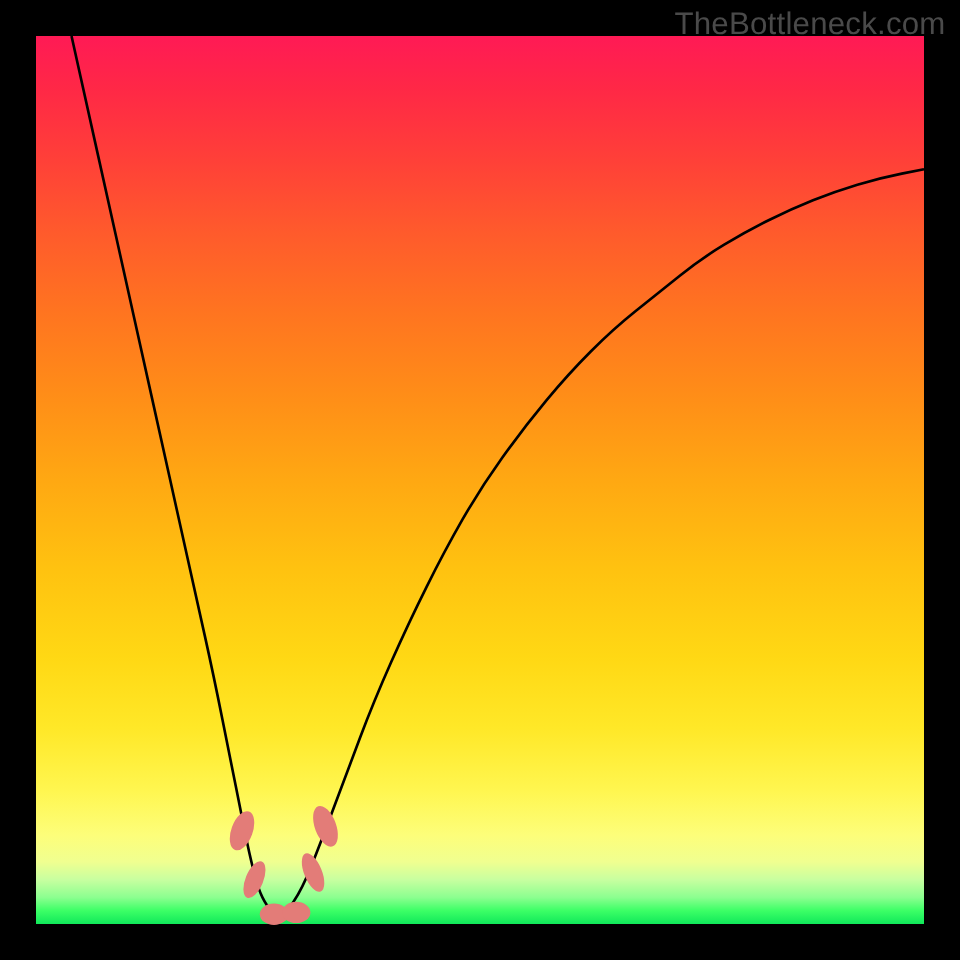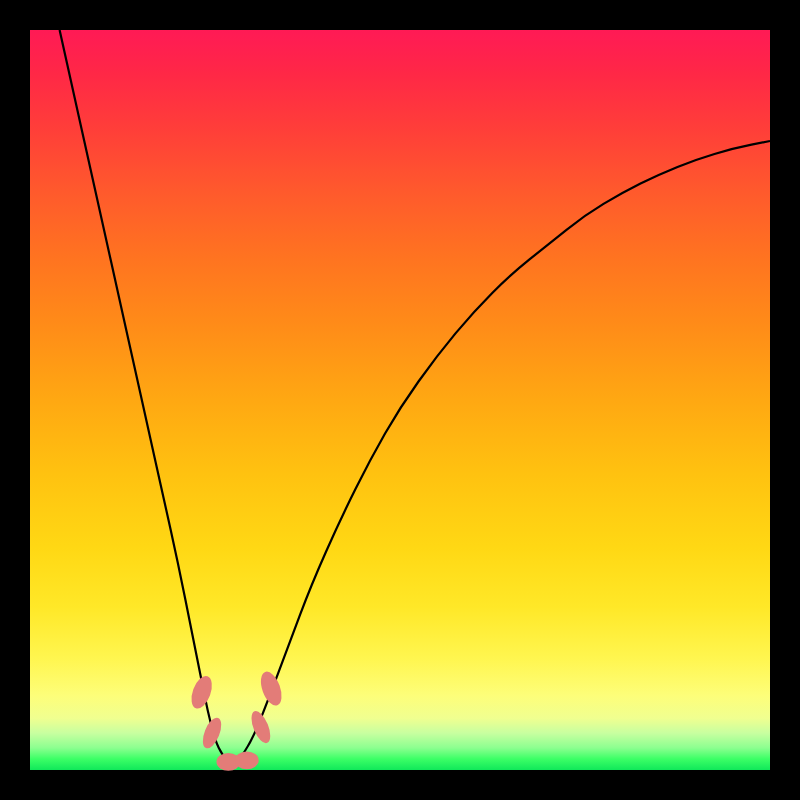--- a/index.html
+++ b/index.html
@@ -85,13 +85,14 @@
     <g id="blob-layer">
         <ellipse cx="171.68" cy="662.30" rx="8.88" ry="17.02" class="blob" transform="rotate(20 171.68 662.30)"></ellipse>
         <ellipse cx="182.04" cy="703.00" rx="7.40" ry="16.28" class="blob" transform="rotate(22 182.04 703.00)"></ellipse>
         <ellipse cx="198.32" cy="731.86" rx="11.84" ry="8.88" class="blob"></ellipse>
         <ellipse cx="216.82" cy="730.38" rx="11.84" ry="8.88" class="blob"></ellipse>
         <ellipse cx="230.88" cy="697.08" rx="7.40" ry="17.02" class="blob" transform="rotate(-22 230.88 697.08)"></ellipse>
         <ellipse cx="241.24" cy="658.60" rx="8.88" ry="17.76" class="blob" transform="rotate(-20 241.24 658.60)"></ellipse>
       </g>
   </svg>
 
+  <div class="watermark">TheBottleneck.com</div>
 </div>
 
 </body></html>

